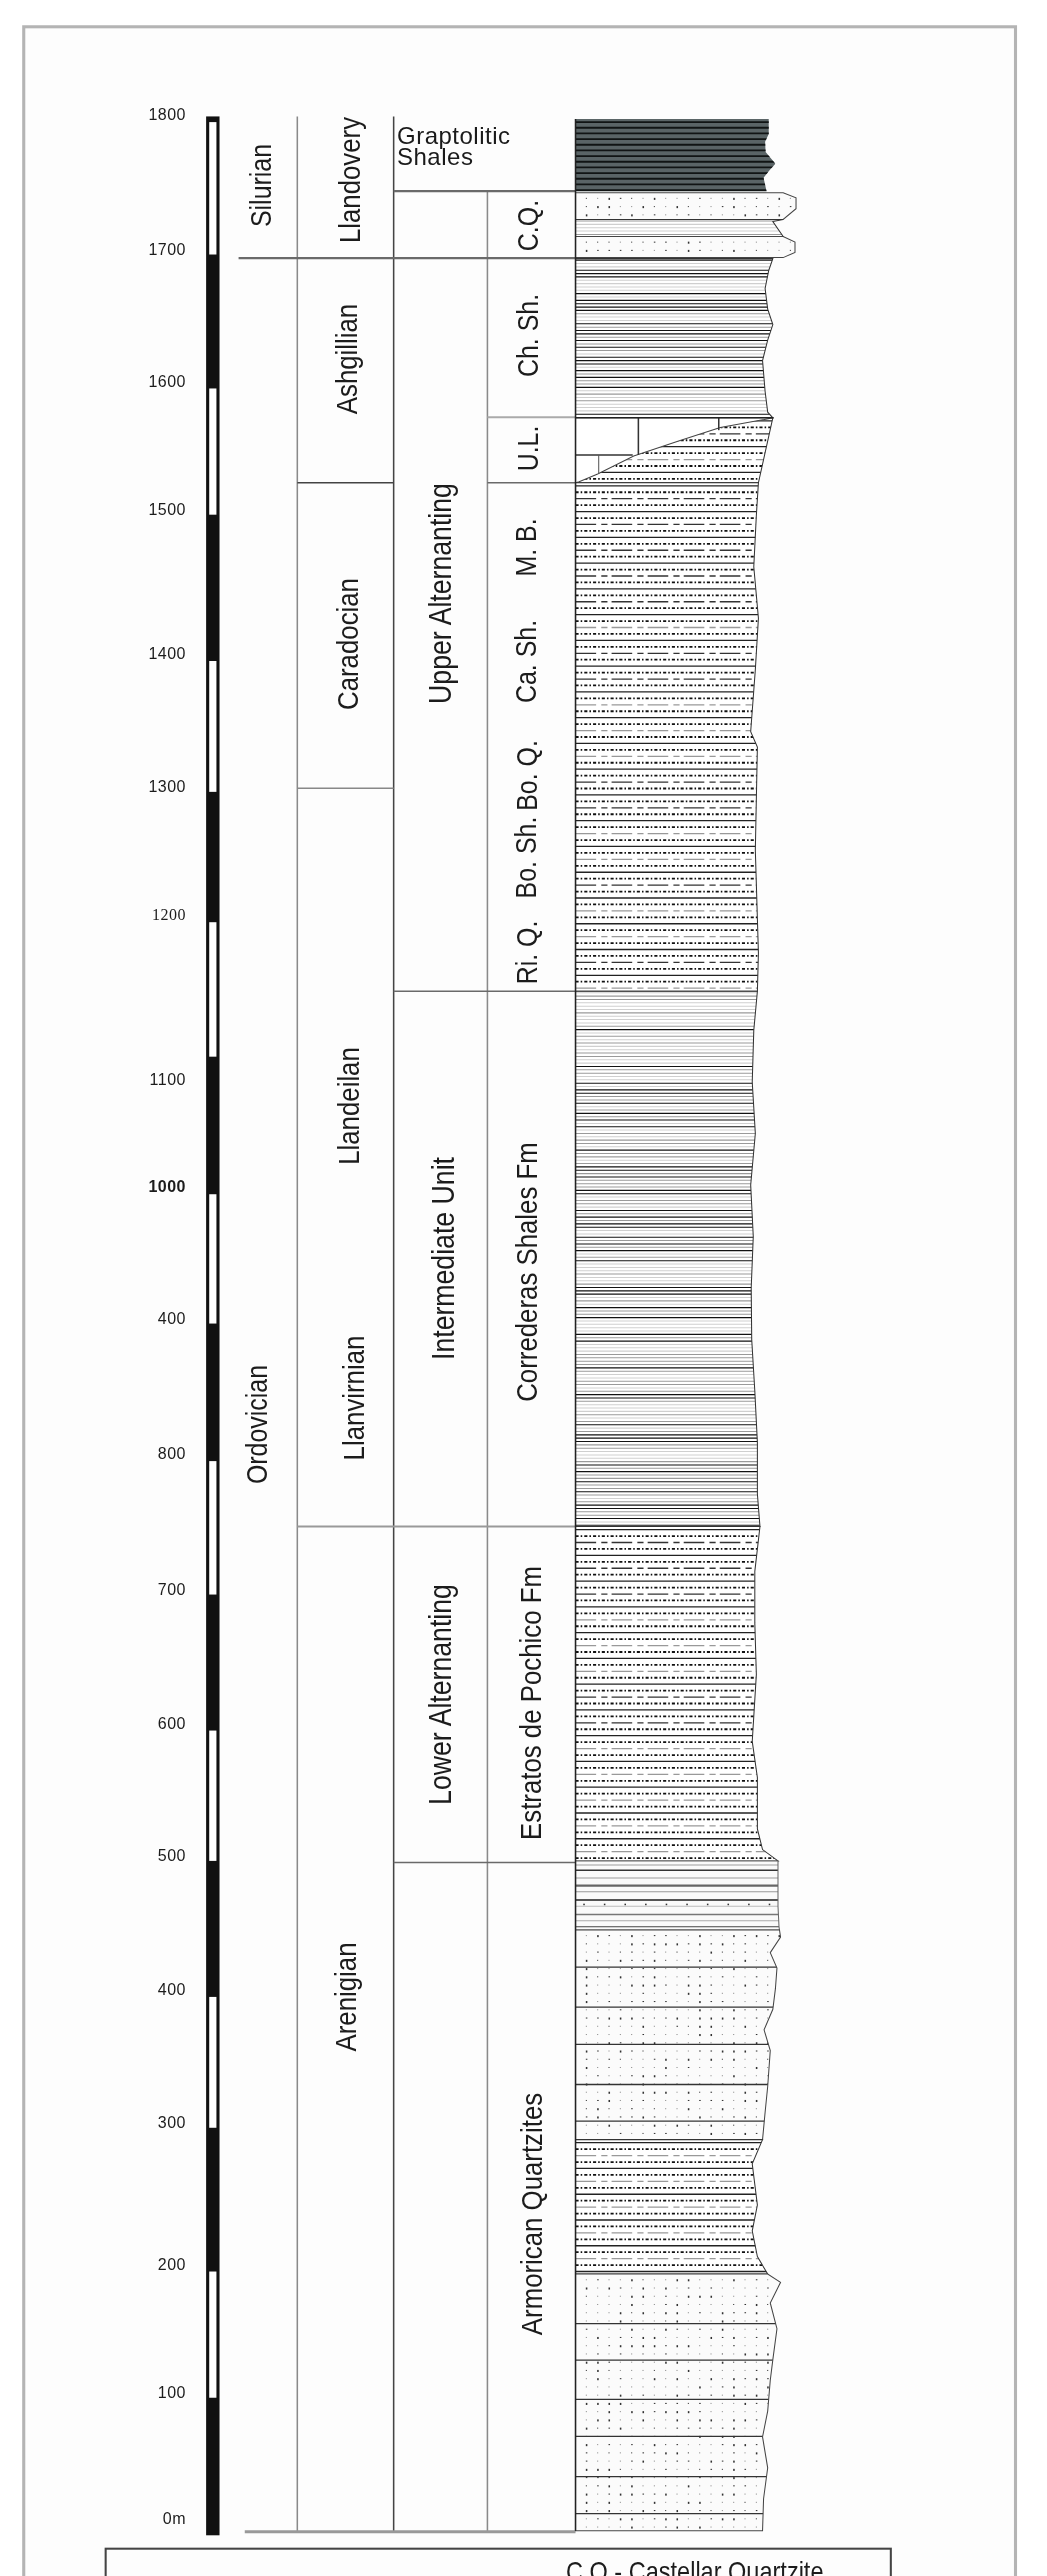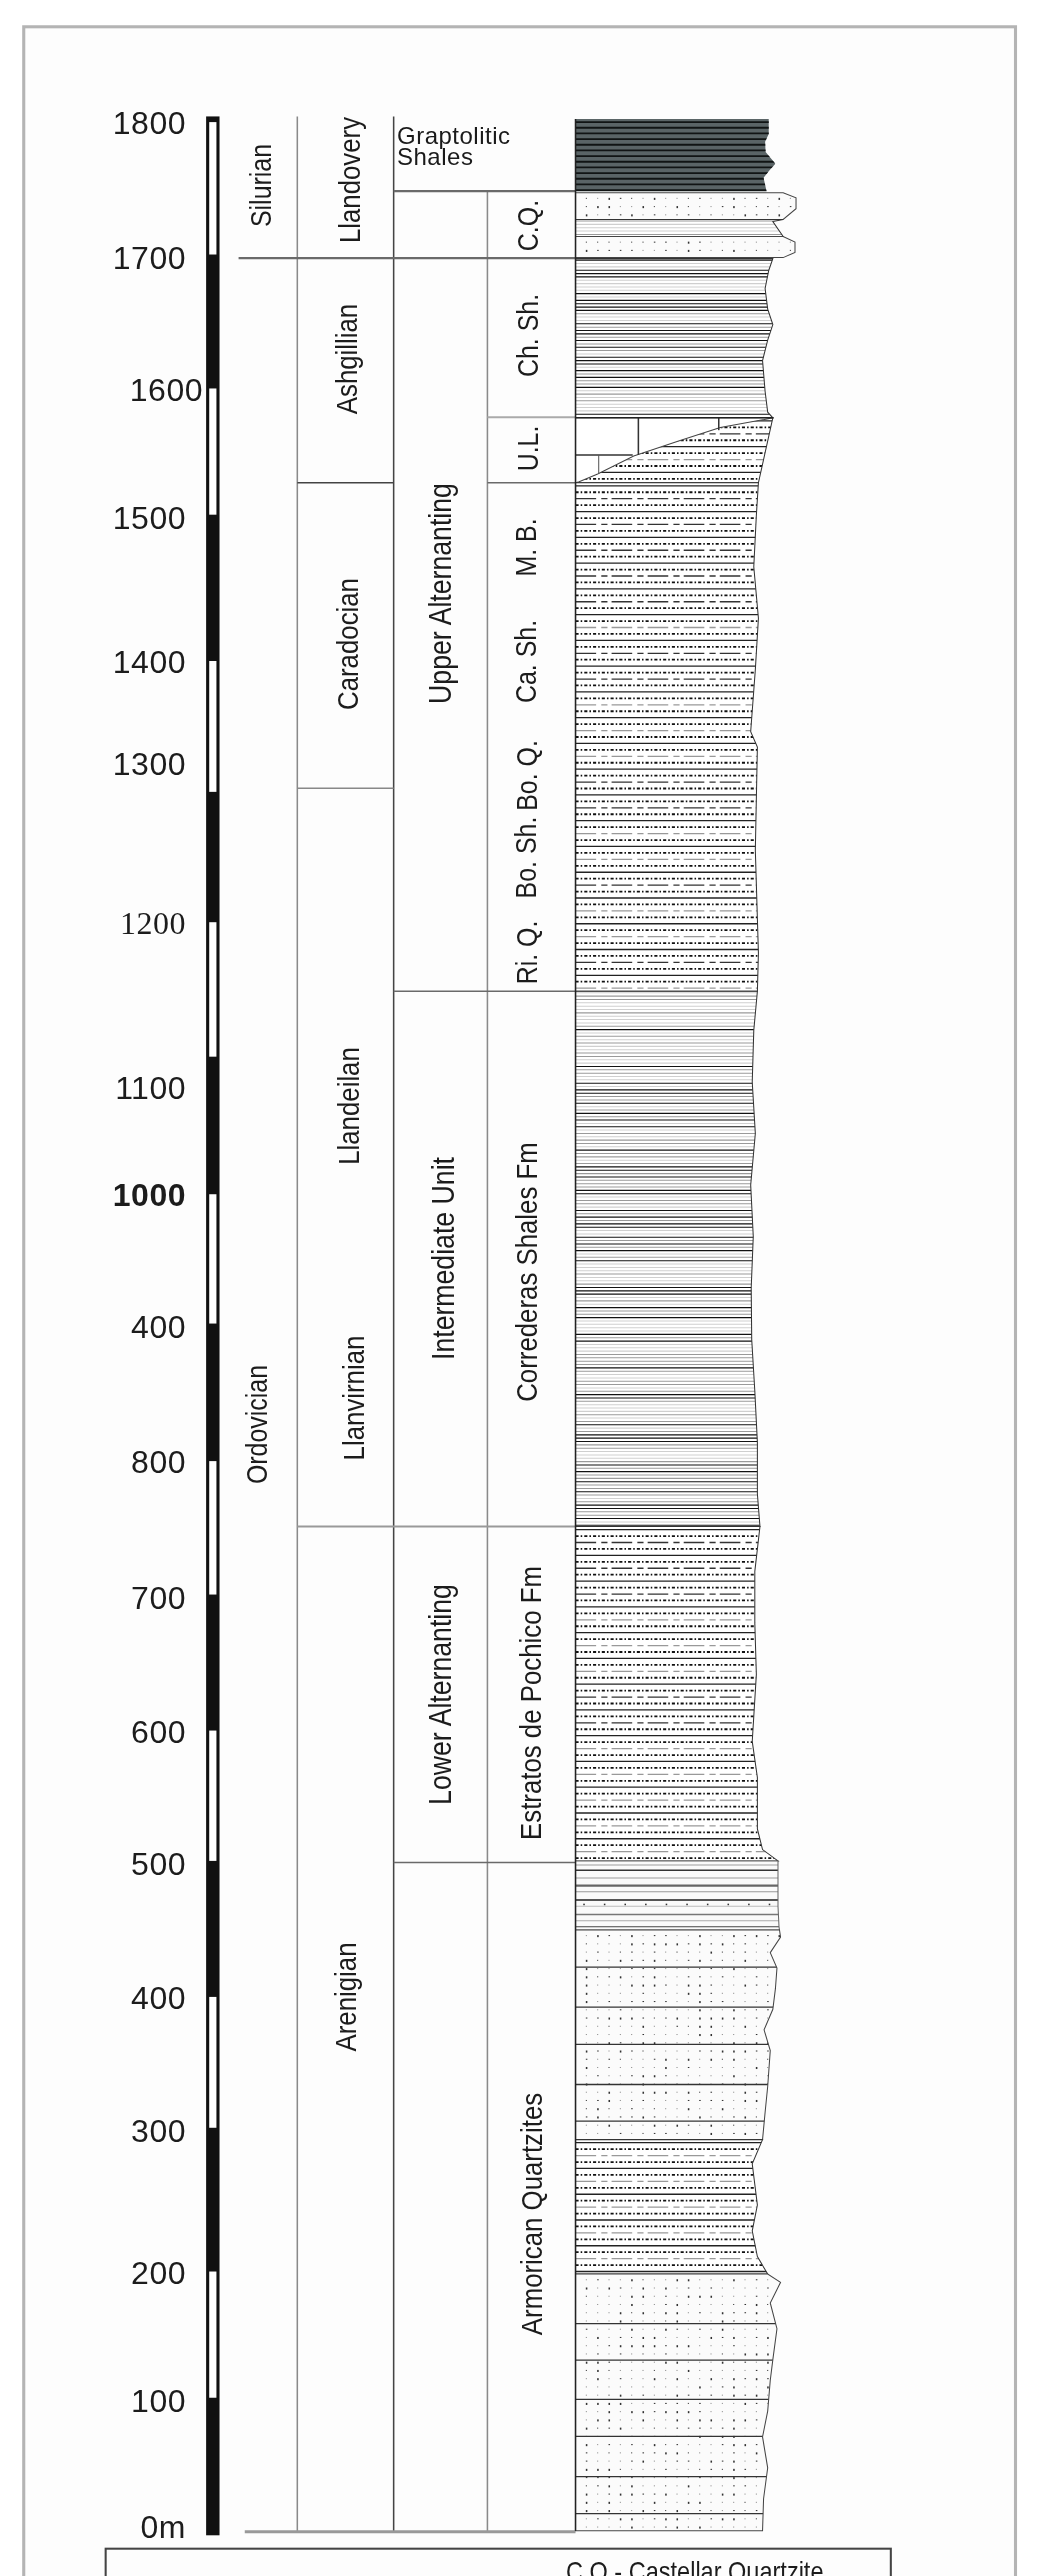--- a/index.html
+++ b/index.html
@@ -1,21 +1,21 @@
 <!DOCTYPE html>
 <html style="font-size:8.2px"><head>
 <meta charset="utf-8">
 <style>
   html, body { margin: 0; padding: 0; background: #ffffff; }
   body { width: 1048px; height: 2932px; position: relative; overflow: hidden;
          font-family: "Liberation Sans", "DejaVu Sans", sans-serif; color: #1a1a1a; }
   #figure { position: absolute; left: 0; top: 0; width: 1048px; height: 2932px; }
   #figure svg { position: absolute; left: 0; top: 0; }
   .lbl { position: absolute; white-space: nowrap; line-height: 1; color: #1c1c1c; }
-  .tick-label { font-size: 32px; text-align: right; width: 103px; letter-spacing: 0.5px; }
+  .tick-label { font-size: 16px; text-align: right; width: 103px; letter-spacing: 0.5px; }
   .vert { transform-origin: center center; }
   .abbr-text { font-size: 28px; transform-origin: left center; }
 </style>
 </head>
 <body>
 
 <div id="figure">
   <svg id="figsvg" width="1048" height="2932" viewBox="0 0 2034 5691" xmlns="http://www.w3.org/2000/svg">
       <rect x="46" y="52" width="1925" height="5580" fill="#fdfdfd" stroke="#b4b4b4" stroke-width="6"></rect>
       <rect x="400" y="226" width="26" height="4695" fill="#111111"></rect>
@@ -1879,24 +1879,24 @@
         <rect x="523" y="5572" width="2" height="2.5" fill="#999"></rect>
         <rect x="543" y="5572" width="2" height="2.5" fill="#333"></rect>
         <rect x="563" y="5572" width="2" height="2.5" fill="#999"></rect>
         <rect x="583" y="5572" width="2" height="2.5" fill="#999"></rect>
       </g>
     </svg>
 
   <div>
     <div class="lbl tick-label" style="left: 83px; top: 107px;">1800</div>
     <div class="lbl tick-label" style="left: 83px; top: 242px;">1700</div>
-    <div class="lbl tick-label" style="left: 100px; top: 374px;">1600</div>
+    <div class="lbl tick-label" style="left: 83px; top: 374px;">1600</div>
     <div class="lbl tick-label" style="left: 83px; top: 502px;">1500</div>
     <div class="lbl tick-label" style="left: 83px; top: 646px;">1400</div>
-    <div class="lbl tick-label" style="left: 83px; top: 748px;">1300</div>
+    <div class="lbl tick-label" style="left: 83px; top: 779px;">1300</div>
     <div class="lbl tick-label" style="left: 83px; top: 907px; font-family: Liberation Serif, serif;">1200</div>
     <div class="lbl tick-label" style="left: 83px; top: 1044px; margin-top: 28px;">1100</div>
     <div class="lbl tick-label" style="left: 83px; top: 1179px; font-weight: bold;">1000</div>
     <div class="lbl tick-label" style="left: 83px; top: 1311px;">400</div>
     <div class="lbl tick-label" style="left: 83px; top: 1446px;">800</div>
     <div class="lbl tick-label" style="left: 83px; top: 1582px;">700</div>
     <div class="lbl tick-label" style="left: 83px; top: 1716px;">600</div>
     <div class="lbl tick-label" style="left: 83px; top: 1848px;">500</div>
     <div class="lbl tick-label" style="left: 83px; top: 1982px;">400</div>
     <div class="lbl tick-label" style="left: 83px; top: 2115px;">300</div>

